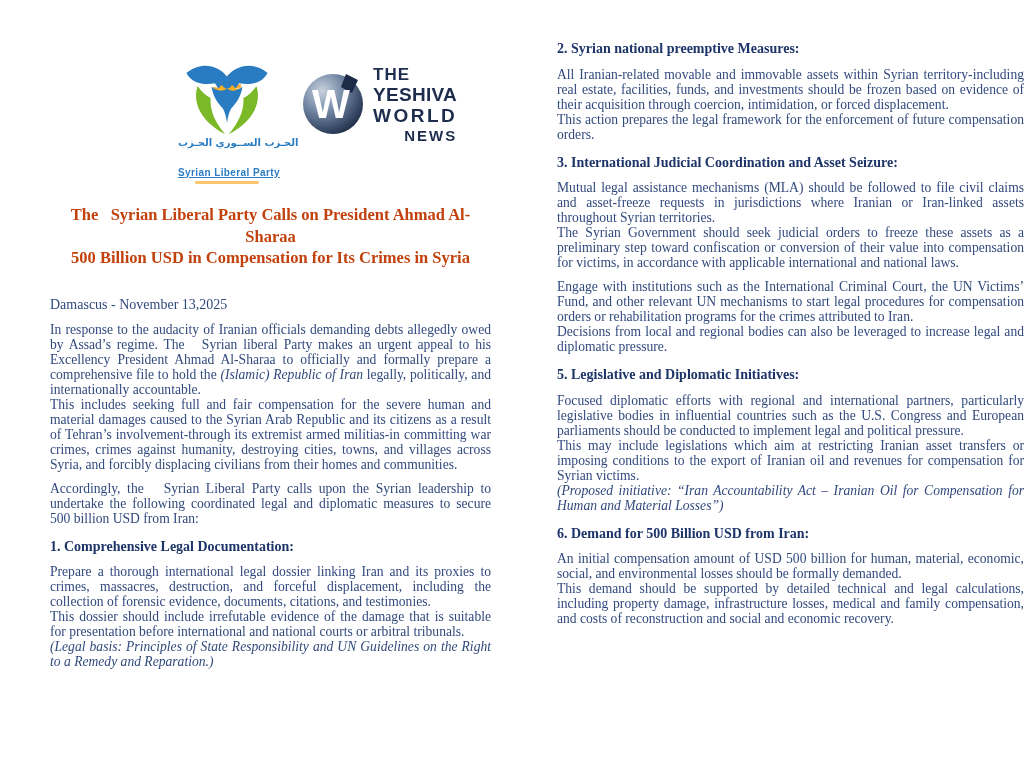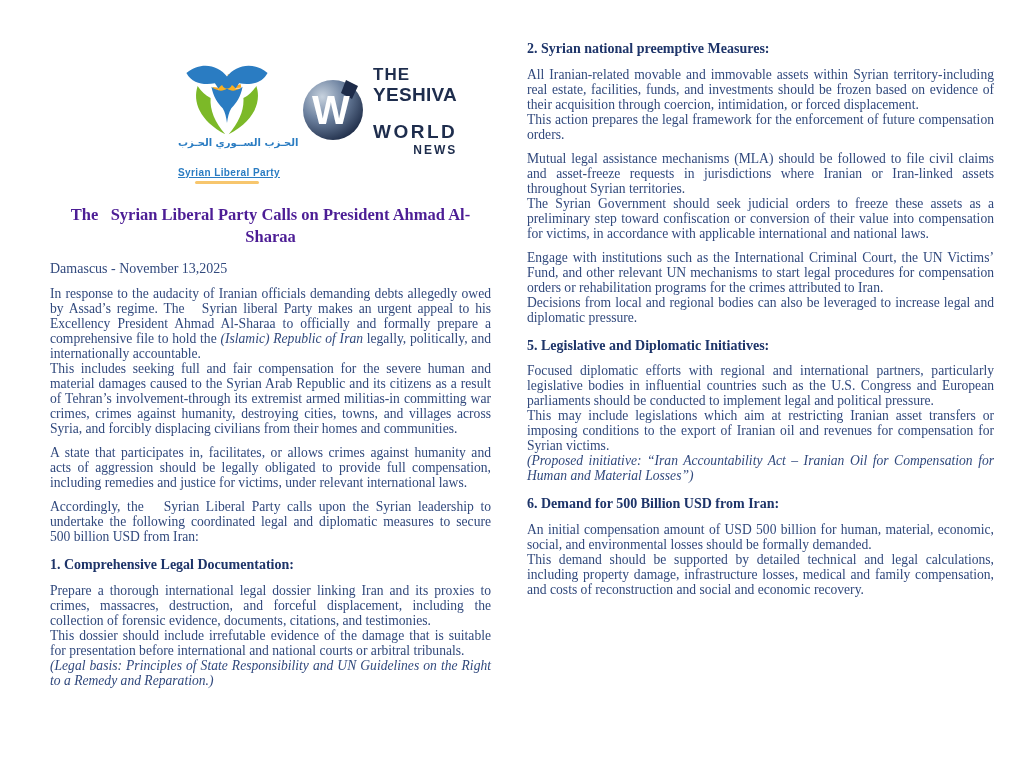--- a/index.html
+++ b/index.html
@@ -1,44 +1,44 @@
 <!DOCTYPE html>
 <html><head>
 <meta charset="utf-8">
 <style>
   html,body{margin:0;padding:0;background:#ffffff;}
   body{width:1024px;height:768px;overflow:hidden;position:relative;
        font-family:"Liberation Serif",serif;color:#31497d;}
   .page{position:absolute;inset:0;background:#ffffff;}
 
   .col-left{position:absolute;left:50px;top:0;width:441px;}
-  .col-right{position:absolute;left:527px;top:0;width:467px;padding-top:40px;}
+  .col-right{position:absolute;left:557px;top:0;width:467px;padding-top:40px;}
 
   
   .logos{margin:60px 0 0 128px;display:flex;align-items:flex-start;gap:24px;}
   .slp{width:98px;text-align:center;flex:0 0 auto;}
   .slp svg{display:block;margin:0 auto;}
   .slp-arabic{color:#2a7cc2;font-family:"DejaVu Sans",sans-serif;font-size:10px;
               font-weight:bold;margin-top:1px;white-space:nowrap;}
   .slp-english{color:#2a7cc2;font-family:"Liberation Sans",sans-serif;font-size:10px;
                font-weight:bold;letter-spacing:.4px;white-space:nowrap;margin-top:19px;text-decoration:underline;}
   .slp-bar{width:64px;height:3px;background:#f2a71f;opacity:.65;margin:3px auto 0;border-radius:2px;}
 
   .ywn{display:flex;align-items:center;gap:7px;margin-top:6px;flex:0 0 auto;}
   .ywn-text{font-family:"Liberation Sans",sans-serif;color:#1e2d4d;line-height:1;}
   .ywn-the{font-size:17px;font-weight:700;letter-spacing:1px;}
   .ywn-yeshiva{font-size:19px;font-weight:800;margin-top:2px;letter-spacing:.3px;}
-  .ywn-world{font-size:19px;font-weight:800;margin-top:18px;letter-spacing:2.5px;}
-  .ywn-news{font-size:12px;font-weight:700;letter-spacing:2px;text-align:right;margin-top:3px;}
+  .ywn-world{font-size:19px;font-weight:800;margin-top:2px;letter-spacing:2.5px;}
+  .ywn-news{font-size:15px;font-weight:700;letter-spacing:2px;text-align:right;margin-top:3px;}
 
   
-  .title{margin:20px 0 0;text-align:center;color:#4c1d95;font-weight:bold;
+  .title{margin:20px 0 0;text-align:center;color:#c2410c;font-weight:bold;
          font-size:16.5px;line-height:21.5px;}
   .title .tline{display:block;}
-  .dateline{margin-top:14px;font-size:14px;}
+  .dateline{margin-top:28px;font-size:14px;}
   .para{margin:9px 0 0;font-size:13.6px;line-height:15px;text-align:justify;}
   .blk{display:block;}
   em{font-style:italic;}
   .sec{margin:12px 0 0;font-size:14px;line-height:17.5px;color:#1d3469;font-weight:bold;}
   .col-right .sec:first-child{margin-top:0;}
 </style>
 </head>
 <body>
 
 <div class="page">
@@ -83,41 +83,42 @@
           <div class="ywn-the">THE</div>
           <div class="ywn-yeshiva">YESHIVA</div>
           <div class="ywn-world">WORLD</div>
           <div class="ywn-news">NEWS</div>
         </div>
       </div>
     </div>
 
     <h1 class="title">
       <span class="tline">The &nbsp; Syrian Liberal Party Calls on President Ahmad Al-Sharaa</span>
+      <span class="tline">500 Billion USD in Compensation for Its Crimes in Syria</span>
     </h1>
 
     <div class="dateline">Damascus - November 13,2025</div>
 
     <p class="para"><span>In response to the audacity of Iranian officials demanding debts allegedly owed by Assad’s regime. The &nbsp; Syrian liberal Party makes an urgent appeal to his Excellency President Ahmad Al-Sharaa to officially and formally prepare a comprehensive file to hold the </span><em>(Islamic) Republic of Iran</em><span> legally, politically, and internationally accountable.</span><span class="blk">This includes seeking full and fair compensation for the severe human and material damages caused to the Syrian Arab Republic and its citizens as a result of Tehran’s involvement-through its extremist armed militias-in committing war crimes, crimes against humanity, destroying cities, towns, and villages across Syria, and forcibly displacing civilians from their homes and communities.</span></p>
 
-    <p class="para">A state that participates in, facilitates, or allows crimes against humanity and acts of aggression should be legally obligated to provide full compensation, including remedies and justice for victims, under relevant international laws.</p>
 
     <p class="para">Accordingly, the &nbsp; Syrian Liberal Party calls upon the Syrian leadership to undertake the following coordinated legal and diplomatic measures to secure 500 billion USD from Iran:</p>
 
     <h2 class="sec">1. Comprehensive Legal Documentation:</h2>
 
     <p class="para"><span>Prepare a thorough international legal dossier linking Iran and its proxies to crimes, massacres, destruction, and forceful displacement, including the collection of forensic evidence, documents, citations, and testimonies.</span><span class="blk">This dossier should include irrefutable evidence of the damage that is suitable for presentation before international and national courts or arbitral tribunals.</span><em class="blk">(Legal basis: Principles of State Responsibility and UN Guidelines on the Right to a Remedy and Reparation.)</em></p>
 
   </div>
 
   <div class="col-right">
 
     <h2 class="sec">2. Syrian national preemptive Measures:</h2>
     <p class="para"><span>All Iranian-related movable and immovable assets within Syrian territory-including real estate, facilities, funds, and investments should be frozen based on evidence of their acquisition through coercion, intimidation, or forced displacement.</span><span class="blk">This action prepares the legal framework for the enforcement of future compensation orders.</span></p>
 
+    <h2 class="sec">3. International Judicial Coordination and Asset Seizure:</h2>
     <p class="para"><span>Mutual legal assistance mechanisms (MLA) should be followed to file civil claims and asset-freeze requests in jurisdictions where Iranian or Iran-linked assets throughout Syrian territories.</span><span class="blk">The Syrian Government should seek judicial orders to freeze these assets as a preliminary step toward confiscation or conversion of their value into compensation for victims, in accordance with applicable international and national laws.</span></p>
 
     <p class="para"><span>Engage with institutions such as the International Criminal Court, the UN Victims’ Fund, and other relevant UN mechanisms to start legal procedures for compensation orders or rehabilitation programs for the crimes attributed to Iran.</span><span class="blk">Decisions from local and regional bodies can also be leveraged to increase legal and diplomatic pressure.</span></p>
 
     <h2 class="sec">5. Legislative and Diplomatic Initiatives:</h2>
     <p class="para"><span>Focused diplomatic efforts with regional and international partners, particularly legislative bodies in influential countries such as the U.S. Congress and European parliaments should be conducted to implement legal and political pressure.</span><span class="blk">This may include legislations which aim at restricting Iranian asset transfers or imposing conditions to the export of Iranian oil and revenues for compensation for Syrian victims.</span><em class="blk">(Proposed initiative: “Iran Accountability Act – Iranian Oil for Compensation for Human and Material Losses”)</em></p>
 
     <h2 class="sec">6. Demand for 500 Billion USD from Iran:</h2>
     <p class="para"><span>An initial compensation amount of USD 500 billion for human, material, economic, social, and environmental losses should be formally demanded.</span><span class="blk">This demand should be supported by detailed technical and legal calculations, including property damage, infrastructure losses, medical and family compensation, and costs of reconstruction and social and economic recovery.</span></p>
 

